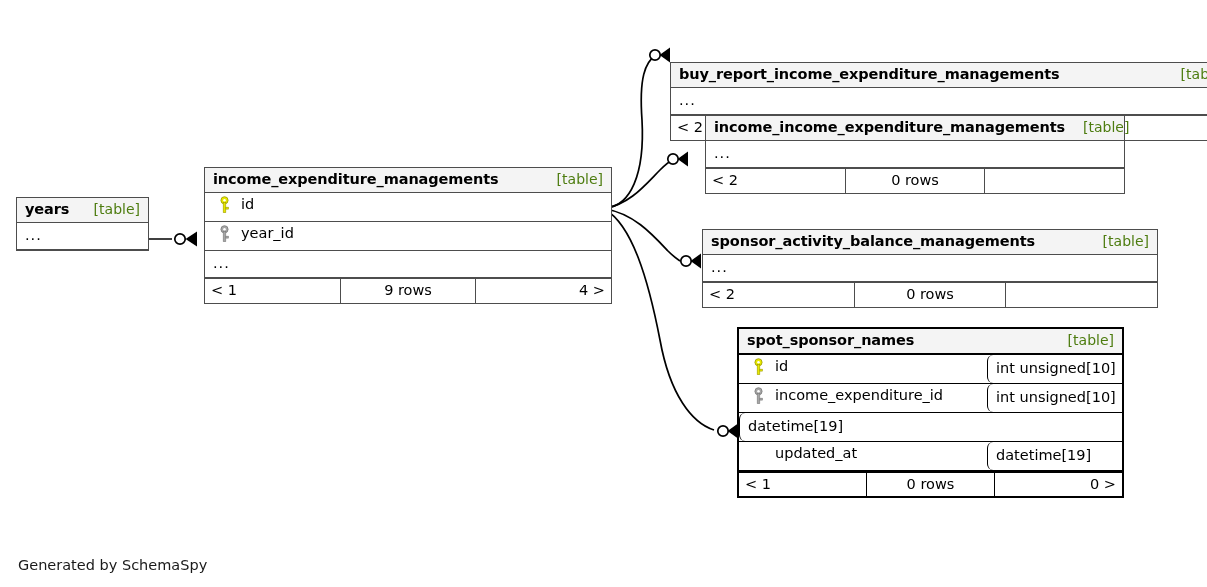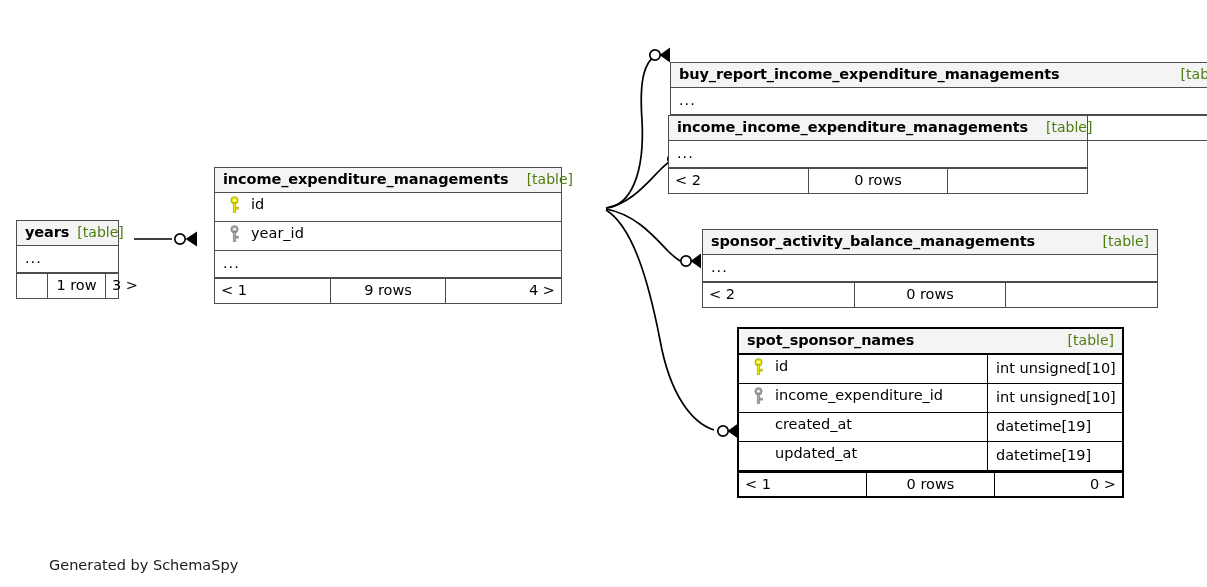--- a/index.html
+++ b/index.html
@@ -100,20 +100,21 @@
     flex: 0 0 auto;
     display: flex;
     align-items: center;
     padding: 0 8px;
     border-left: 1.4px solid #4d4d4d;
     white-space: nowrap;
     box-sizing: border-box;
   }
   .is-focus .col-type {
     border-left: 1.7px solid #000000;
+    border-radius: 6px;
   }
 
   
   .key-slot {
     flex: 0 0 auto;
     width: 22px;
     display: flex;
     align-items: center;
     justify-content: center;
   }
@@ -163,21 +164,20 @@
 
   
   #credit {
     position: absolute;
     left: 18px;
     top: 557px;
     font-size: 14.5px;
     color: #1a1a1a;
     z-index: 3;
     white-space: nowrap;
-    margin-left: 31px;
   }
 </style>
 </head>
 <body>
 
 <div id="diagram-canvas">
 
   <svg id="edges-layer" viewBox="0 0 1207 587" width="1207" height="587">
     <g fill="none" stroke="#000000" stroke-width="1.7">
 
@@ -201,34 +201,29 @@
       <path d="M 688 151.5 L 688 166.5 L 677.5 159 Z" fill="#000000"></path>
 
       <circle cx="686" cy="261" r="5.2" fill="#ffffff" stroke="#000000" stroke-width="1.7"></circle>
       <path d="M 701 253.5 L 701 268.5 L 690.5 261 Z" fill="#000000"></path>
 
       <circle cx="723" cy="431" r="5.2" fill="#ffffff" stroke="#000000" stroke-width="1.7"></circle>
       <path d="M 738 423.5 L 738 438.5 L 727.5 431 Z" fill="#000000"></path>
     </g>
   </svg>
 
-  <div class="table-node" id="node-years" style="left:16px; top:197px; width:103px;margin-top:23px;">
+  <div class="table-node" id="node-years" style="left:16px; top:197px; width:133px;">
     <div class="tbl-header">
       <span class="tbl-title">years</span>
       <span class="tbl-tag" style="padding-left:8px;">[table]</span>
     </div>
     <div class="tbl-ellipsis">...</div>
-    <div class="tbl-footer years-footer">
-      <span class="foot-cell align-left"></span>
-      <span class="foot-cell align-center">1 row</span>
-      <span class="foot-cell align-right">3 &gt;</span>
-    </div>
-  </div>
-
-  <div class="table-node" id="node-income-expenditure-managements" style="left:214px; top:167px; width:348px;">
+  </div>
+
+  <div class="table-node" id="node-income-expenditure-managements" style="left:204px; top:167px; width:408px;">
     <div class="tbl-header">
       <span class="tbl-title">income_expenditure_managements</span>
       <span class="tbl-tag">[table]</span>
     </div>
 
     <div class="tbl-col">
       <span class="col-name">
         <span class="key-slot">
           <svg width="13" height="18" viewBox="0 0 13 18" aria-hidden="true">
             <circle cx="6.5" cy="4.3" r="3.6" fill="#e8e800" stroke="#9a9a00" stroke-width="0.8"></circle>
@@ -270,21 +265,21 @@
       <span class="tbl-tag">[table]</span>
     </div>
     <div class="tbl-ellipsis">...</div>
     <div class="tbl-footer">
       <span class="foot-cell align-left">&lt; 2</span>
       <span class="foot-cell align-center">7 rows</span>
       <span class="foot-cell align-right"></span>
     </div>
   </div>
 
-  <div class="table-node" id="node-income-income" style="left:668px; top:115px; width:420px;">
+  <div class="table-node" id="node-income-income" style="left:705px; top:115px; width:420px;">
     <div class="tbl-header">
       <span class="tbl-title">income_income_expenditure_managements</span>
       <span class="tbl-tag">[table]</span>
     </div>
     <div class="tbl-ellipsis">...</div>
     <div class="tbl-footer">
       <span class="foot-cell align-left">&lt; 2</span>
       <span class="foot-cell align-center">0 rows</span>
       <span class="foot-cell align-right"></span>
     </div>
@@ -334,24 +329,20 @@
             <rect x="5.2" y="6.6" width="2.6" height="10" fill="#a6a6a6" stroke="#7a7a7a" stroke-width="0.6"></rect>
             <rect x="7.8" y="11.2" width="2.6" height="1.9" fill="#a6a6a6" stroke="#7a7a7a" stroke-width="0.6"></rect>
           </svg>
         </span>
         <span class="col-label">income_expenditure_id</span>
       </span>
       <span class="col-type" style="width:135px;">int unsigned[10]</span>
     </div>
 
     <div class="tbl-col">
-      <span class="col-name">
-        <span class="key-slot"></span>
-        <span class="col-label">created_at</span>
-      </span>
       <span class="col-type" style="width:135px;">datetime[19]</span>
     </div>
 
     <div class="tbl-col">
       <span class="col-name">
         <span class="key-slot"></span>
         <span class="col-label">updated_at</span>
       </span>
       <span class="col-type" style="width:135px;">datetime[19]</span>
     </div>

